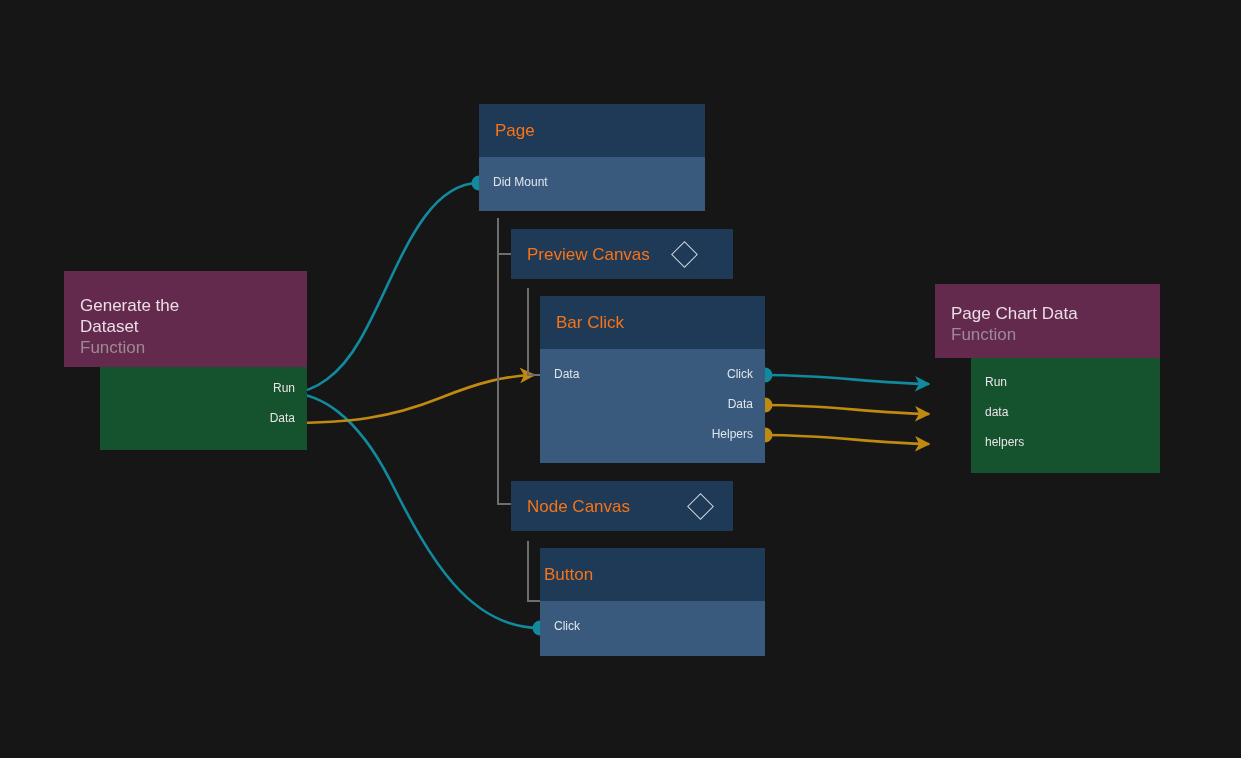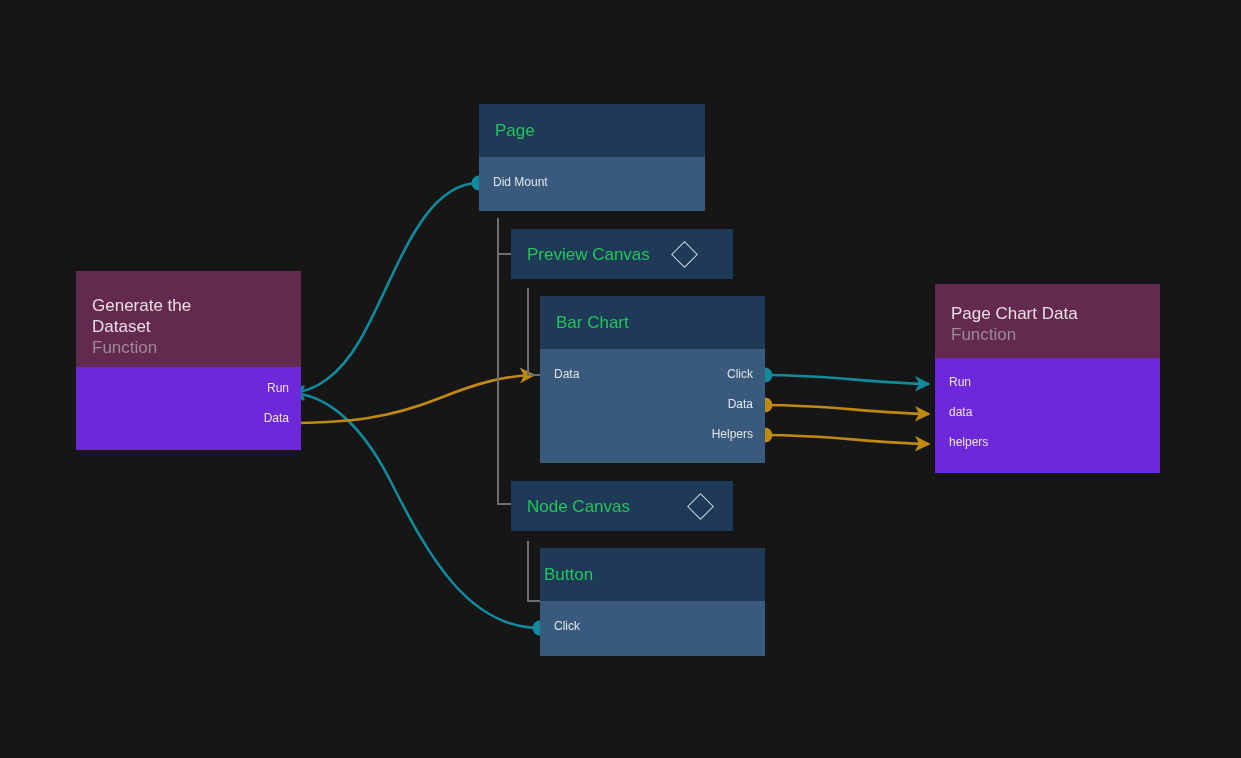--- a/index.html
+++ b/index.html
@@ -51,28 +51,29 @@
     background: #3a5a7d;
     color: #dfe5ec;
   }
 
   
   .magenta .node-header {
     background: #642a4e;
     color: #e6dbe2;
   }
   .magenta .node-body {
-    background: #6d28d9;
+    background: #14532d;
     color: #ece3e8;
+    margin-left: 36px;
   }
 
   .title {
     font-size: 17px;
     line-height: 21px;
-    color: #22c55e;
+    color: #f97316;
     white-space: pre-line;
   }
   .magenta .title { color: #e9dee5; }
 
   .subtitle {
     font-size: 17px;
     line-height: 21px;
     color: #9d8a97;
   }
 
@@ -156,21 +157,21 @@
   <div class="tree-line v" style="left:497px; top:218px; height:285px;"></div>
   <div class="tree-line h" style="left:497px; top:253px; width:14px;"></div>
   <div class="tree-line h" style="left:497px; top:503px; width:14px;"></div>
 
   <div class="tree-line v" style="left:527px; top:288px; height:87px;"></div>
   <div class="tree-line h" style="left:527px; top:374px; width:14px;"></div>
 
   <div class="tree-line v" style="left:527px; top:541px; height:60px;"></div>
   <div class="tree-line h" style="left:527px; top:600px; width:14px;"></div>
 
-  <div class="node magenta" style="left:76px; top:271px; width:225px; height:179px;">
+  <div class="node magenta" style="left:64px; top:271px; width:243px; height:179px;">
     <div class="node-header" style="height:96px; padding:24px 16px 0 16px; align-items:flex-start; flex-direction:column; justify-content:flex-start;">
       <div class="title">Generate the
 Dataset</div>
       <div class="subtitle">Function</div>
     </div>
     <div class="node-body" style="height:83px;">
       <div class="port-row out" style="top:14px;">
         <span>Run</span>
       </div>
       <div class="port-row out" style="top:44px;">
@@ -192,21 +193,21 @@
 
   <div class="node blue" style="left:511px; top:229px; width:222px; height:50px;">
     <div class="node-header" style="height:50px; padding:0 39px 0 16px;">
       <div class="title">Preview Canvas</div>
       <div class="diamond"></div>
     </div>
   </div>
 
   <div class="node blue" style="left:540px; top:296px; width:225px; height:167px;">
     <div class="node-header" style="height:53px; padding:0 16px;">
-      <div class="title">Bar Chart</div>
+      <div class="title">Bar Click</div>
     </div>
     <div class="node-body" style="height:114px;">
       <div class="port-row in" style="top:18px;">
         <span>Data</span>
       </div>
       <div class="port-row out" style="top:18px;">
         <span>Click</span>
       </div>
       <div class="port-row out" style="top:48px;">
         <span>Data</span>

